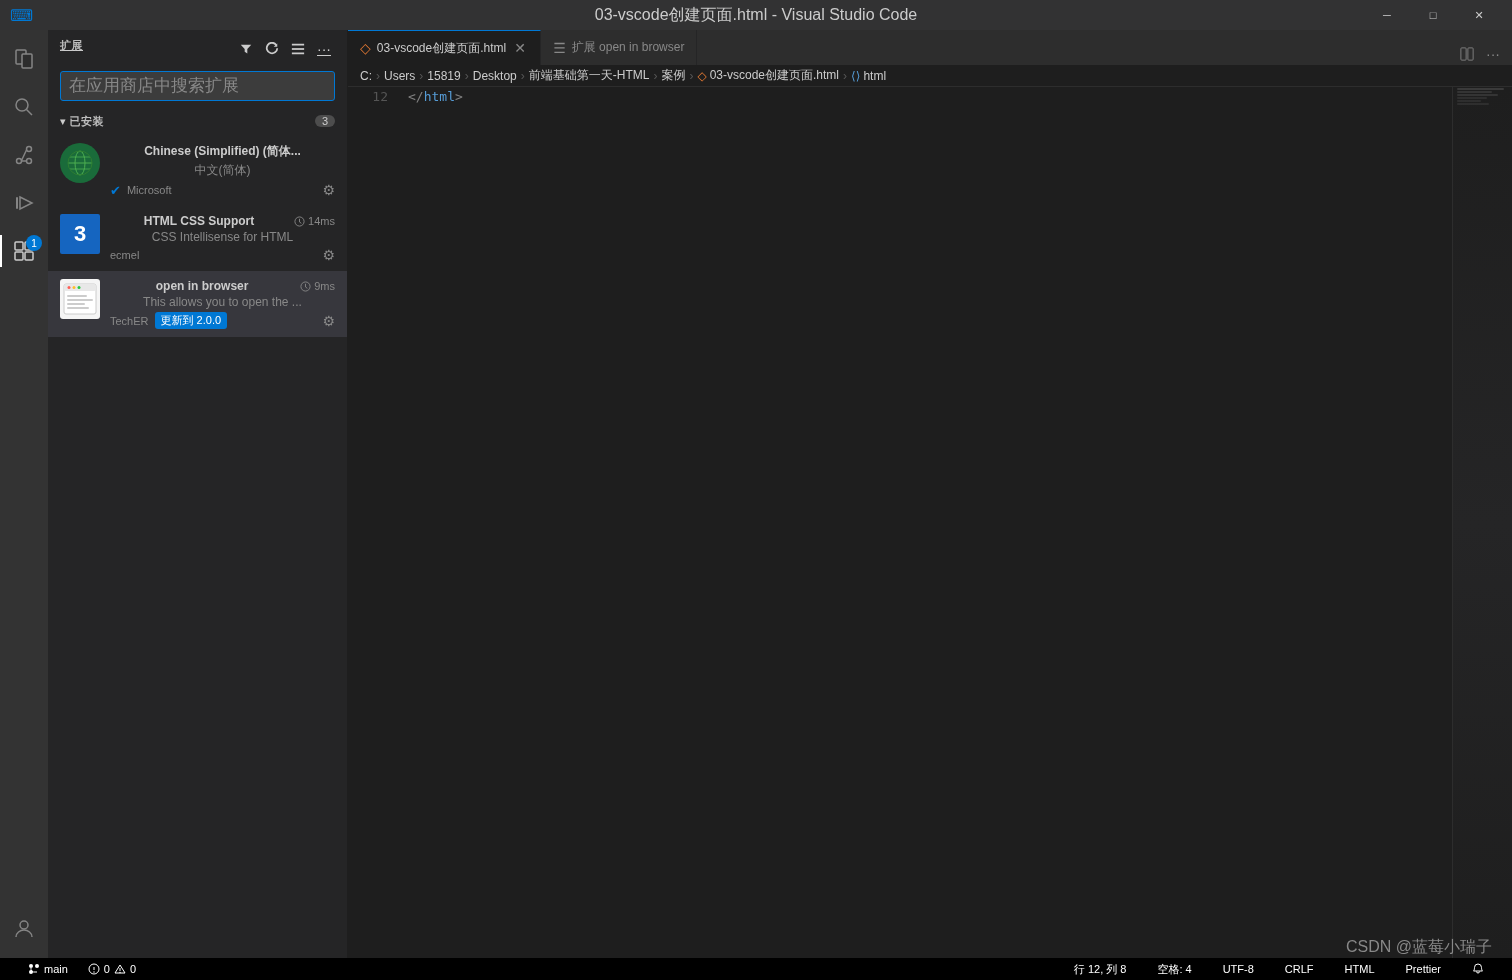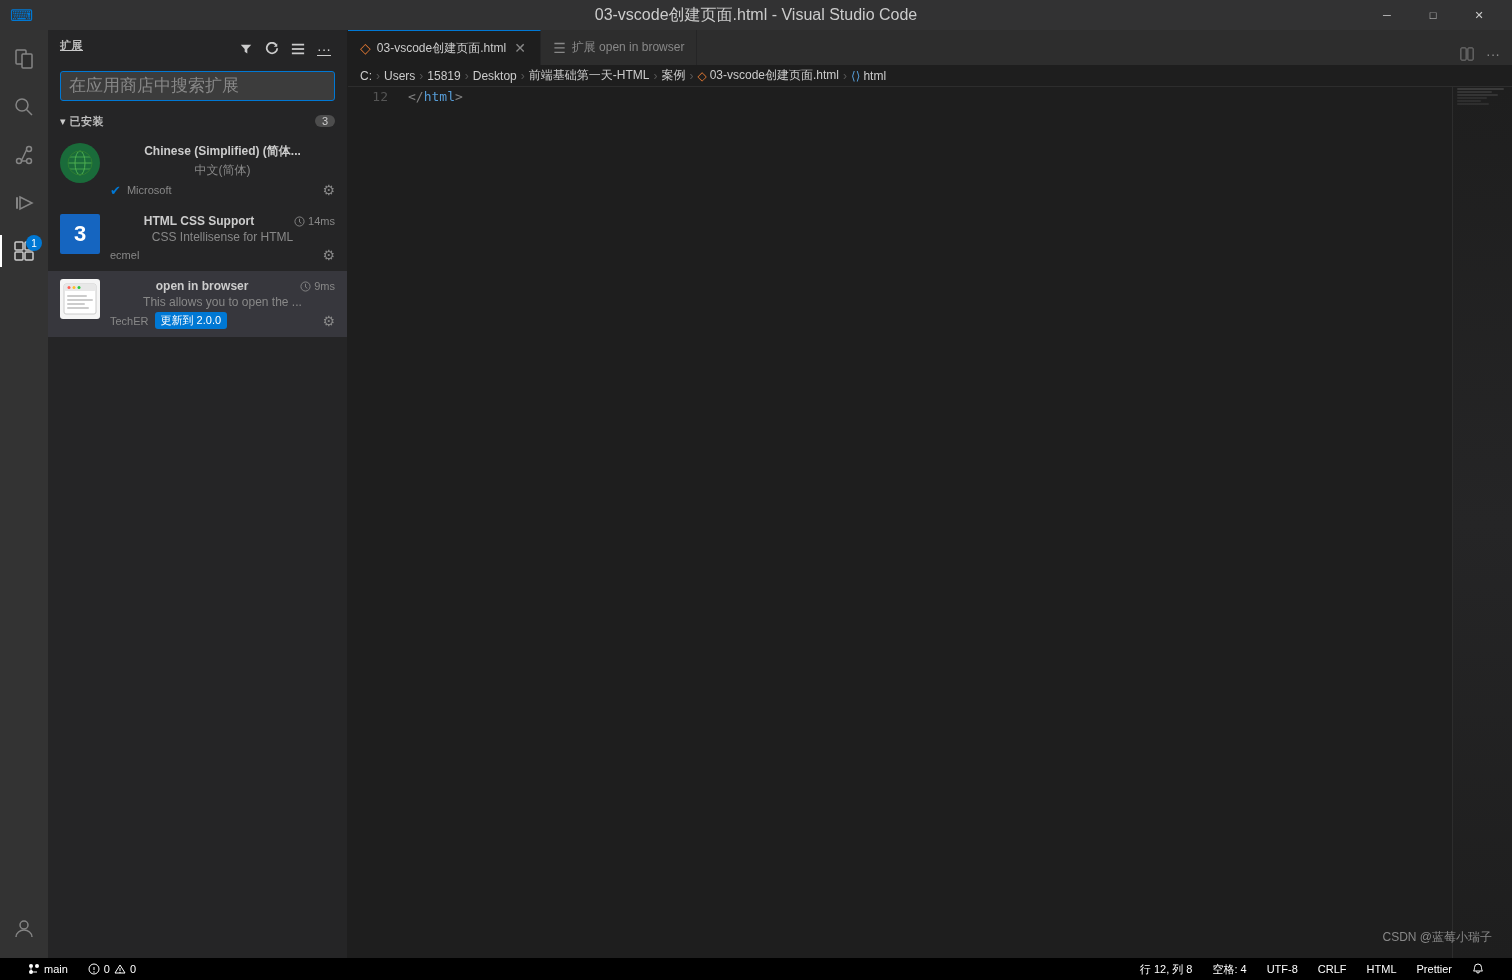--- a/index.html
+++ b/index.html
@@ -474,29 +474,29 @@
       display: flex;
       align-items: center;
       gap: 4px;
       cursor: pointer;
       padding: 0 4px;
       height: 22px;
     }
     .status-right {
       margin-left: auto;
       display: flex;
-      gap: 12px;
+      gap: 23px;
     }
 
     
     .attribution {
       position: fixed;
-      bottom: 34px;
+      bottom: 22px;
       right: 20px;
-      font-size: 12px;
+      font-size: 16px;
       color: #888888;
     }
   </style>
 </head>
 <body>
 
 <div class="title-bar">
   <span class="title-bar-logo">⌨</span>
   <div class="title-bar-center">03-vscode创建页面.html - Visual Studio Code</div>
   <div class="title-bar-controls">

